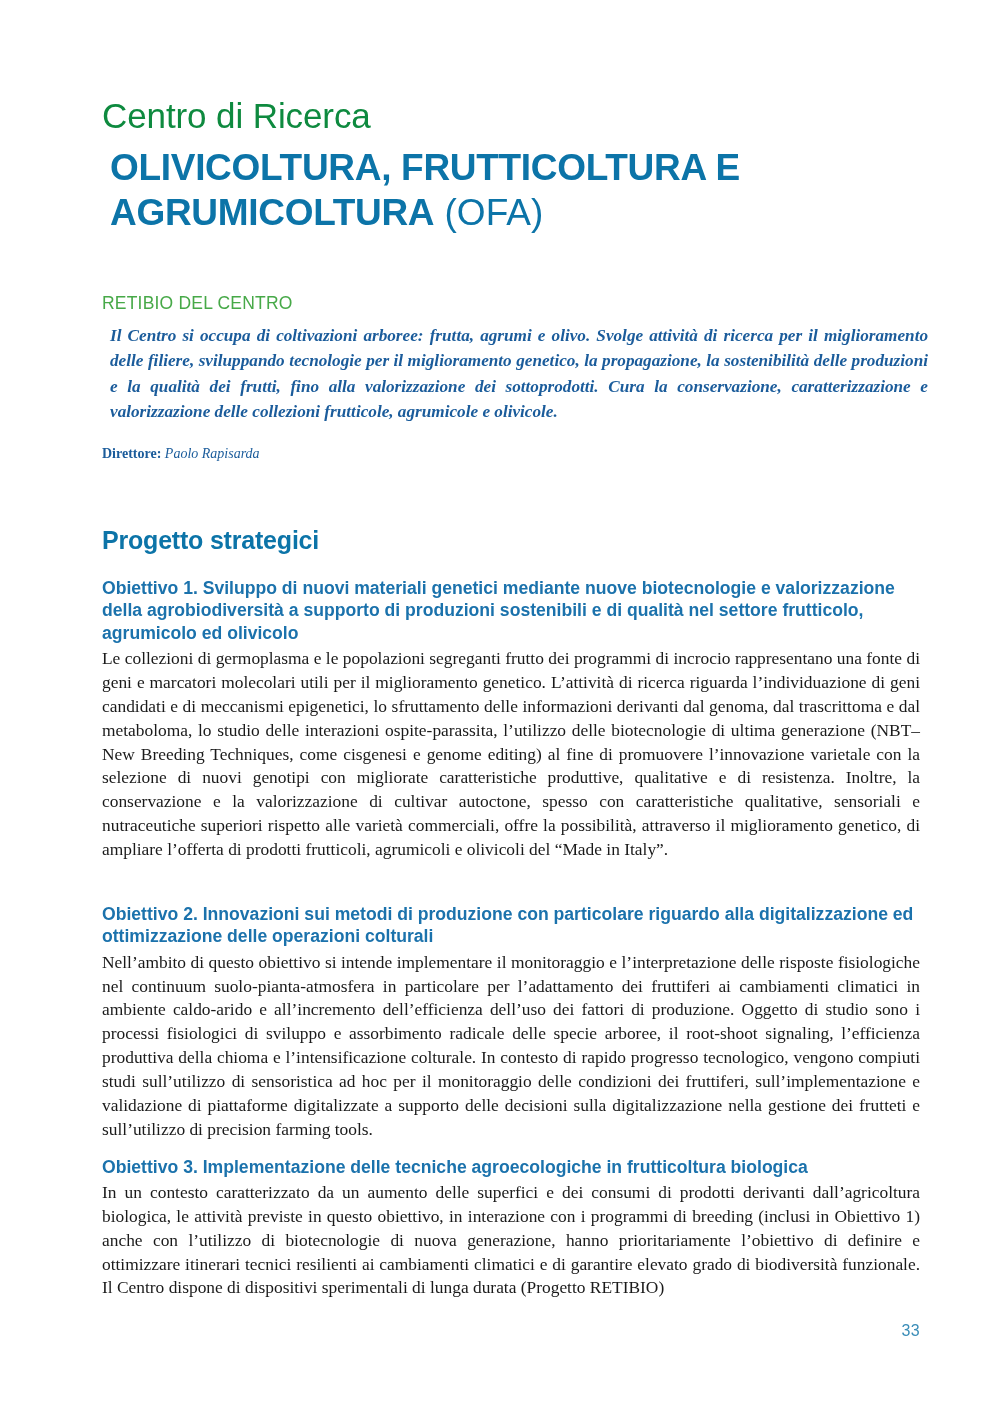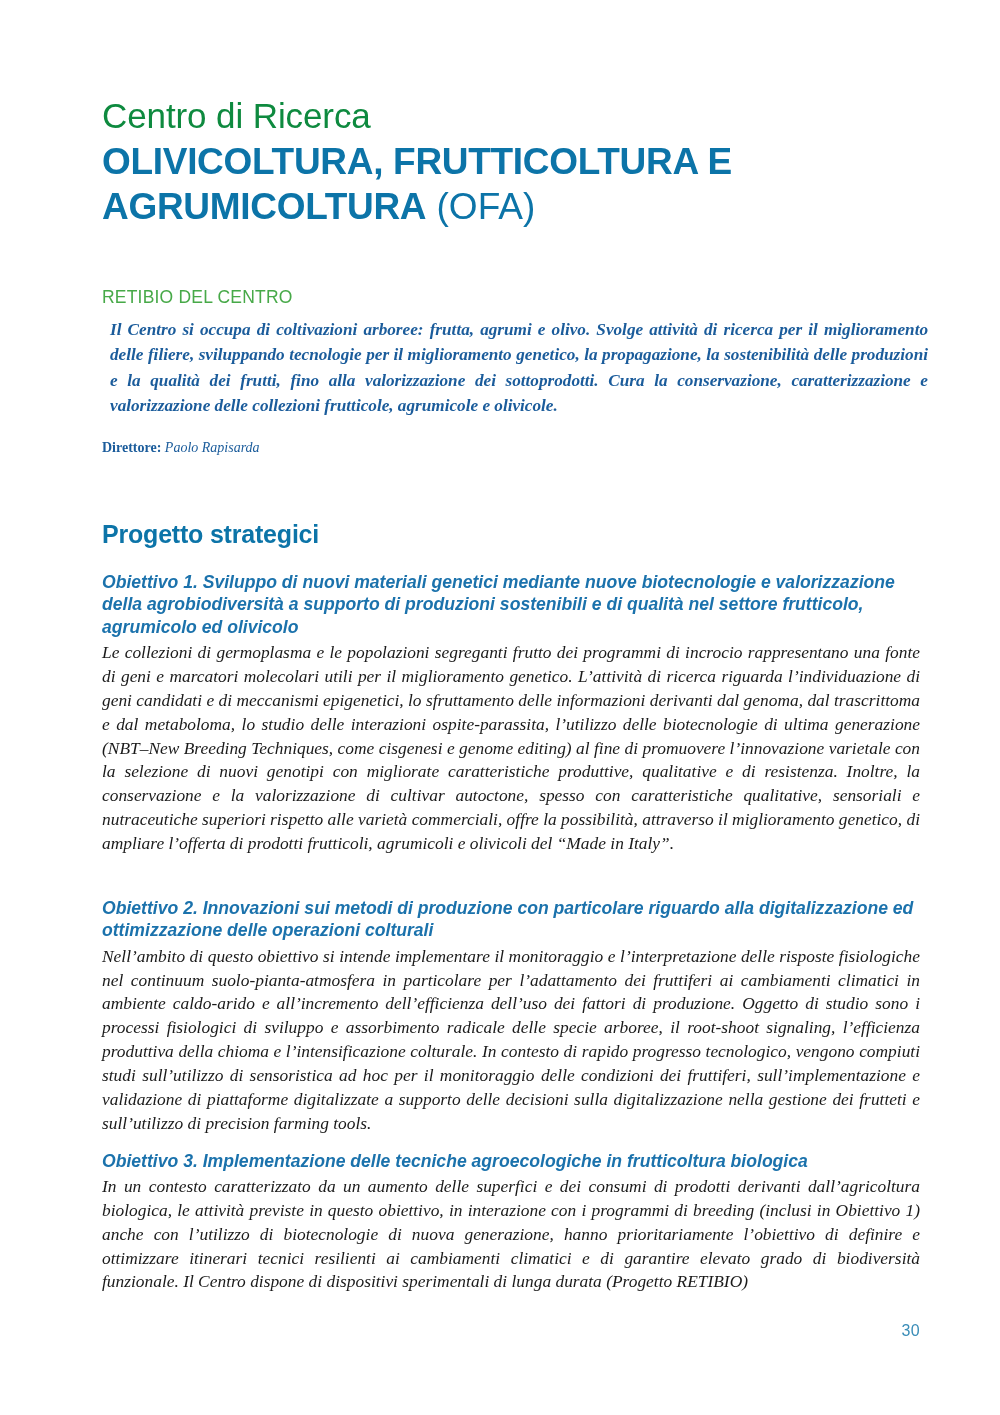--- a/index.html
+++ b/index.html
@@ -41,21 +41,21 @@
     letter-spacing: -0.1px;
     margin: 0 0 2px 0;
   }
   .center-title {
     font-family: "Liberation Sans", "DejaVu Sans", sans-serif;
     font-size: 37px;
     font-weight: 700;
     color: #0C74A8;
     line-height: 1.23;
     letter-spacing: -0.3px;
-    margin: 0;
+    margin: 8px;
     max-width: 780px;
   }
   .center-title .acronym {
     font-weight: 400;
     letter-spacing: 0;
   }
 
   
   .mission-wrap {
     margin-top: 57px;
@@ -99,21 +99,21 @@
   
   .objectives-heading {
     font-family: "Liberation Sans", "DejaVu Sans", sans-serif;
     font-size: 25px;
     font-weight: 700;
     color: #0C74A8;
     letter-spacing: -0.2px;
     margin: 62px 0 0 0;
   }
 
-  .obj-block { margin-top: 22px; font-style: italic; }
+  .obj-block { margin-top: 22px; }
   .obj-block.second { margin-top: 41px; }
   .obj-block.third  { margin-top: 14px; }
 
   .obj-title {
     font-family: "Liberation Sans", "DejaVu Sans", sans-serif;
     font-size: 17.6px;
     font-weight: 700;
     color: #1B72AC;
     line-height: 1.28;
     text-align: justify;
@@ -175,14 +175,14 @@
       <p class="obj-body">Nell’ambito di questo obiettivo si intende implementare il monitoraggio e l’interpretazione delle risposte fisiologiche nel continuum suolo-pianta-atmosfera in particolare per l’adattamento dei fruttiferi ai cambiamenti climatici in ambiente caldo-arido e all’incremento dell’efficienza dell’uso dei fattori di produzione. Oggetto di studio sono i processi fisiologici di sviluppo e assorbimento radicale delle specie arboree, il root-shoot signaling, l’efficienza produttiva della chioma e l’intensificazione colturale. In contesto di rapido progresso tecnologico, vengono compiuti studi sull’utilizzo di sensoristica ad hoc per il monitoraggio delle condizioni dei fruttiferi, sull’implementazione e validazione di piattaforme digitalizzate a supporto delle decisioni sulla digitalizzazione nella gestione dei frutteti e sull’utilizzo di precision farming tools.</p>
     </div>
 
     <div class="obj-block third">
       <div class="obj-title">Obiettivo 3. Implementazione delle tecniche agroecologiche in frutticoltura biologica</div>
       <p class="obj-body">In un contesto caratterizzato da un aumento delle superfici e dei consumi di prodotti derivanti dall’agricoltura biologica, le attività previste in questo obiettivo, in interazione con i programmi di breeding (inclusi in Obiettivo 1) anche con l’utilizzo di biotecnologie di nuova generazione, hanno prioritariamente l’obiettivo di definire e ottimizzare itinerari tecnici resilienti ai cambiamenti climatici e di garantire elevato grado di biodiversità funzionale. Il Centro dispone di dispositivi sperimentali di lunga durata (Progetto RETIBIO)</p>
     </div>
 
   </div>
 
-  <div class="page-number">30</div>
+  <div class="page-number">33</div>
 </div>
 
 </body></html>

